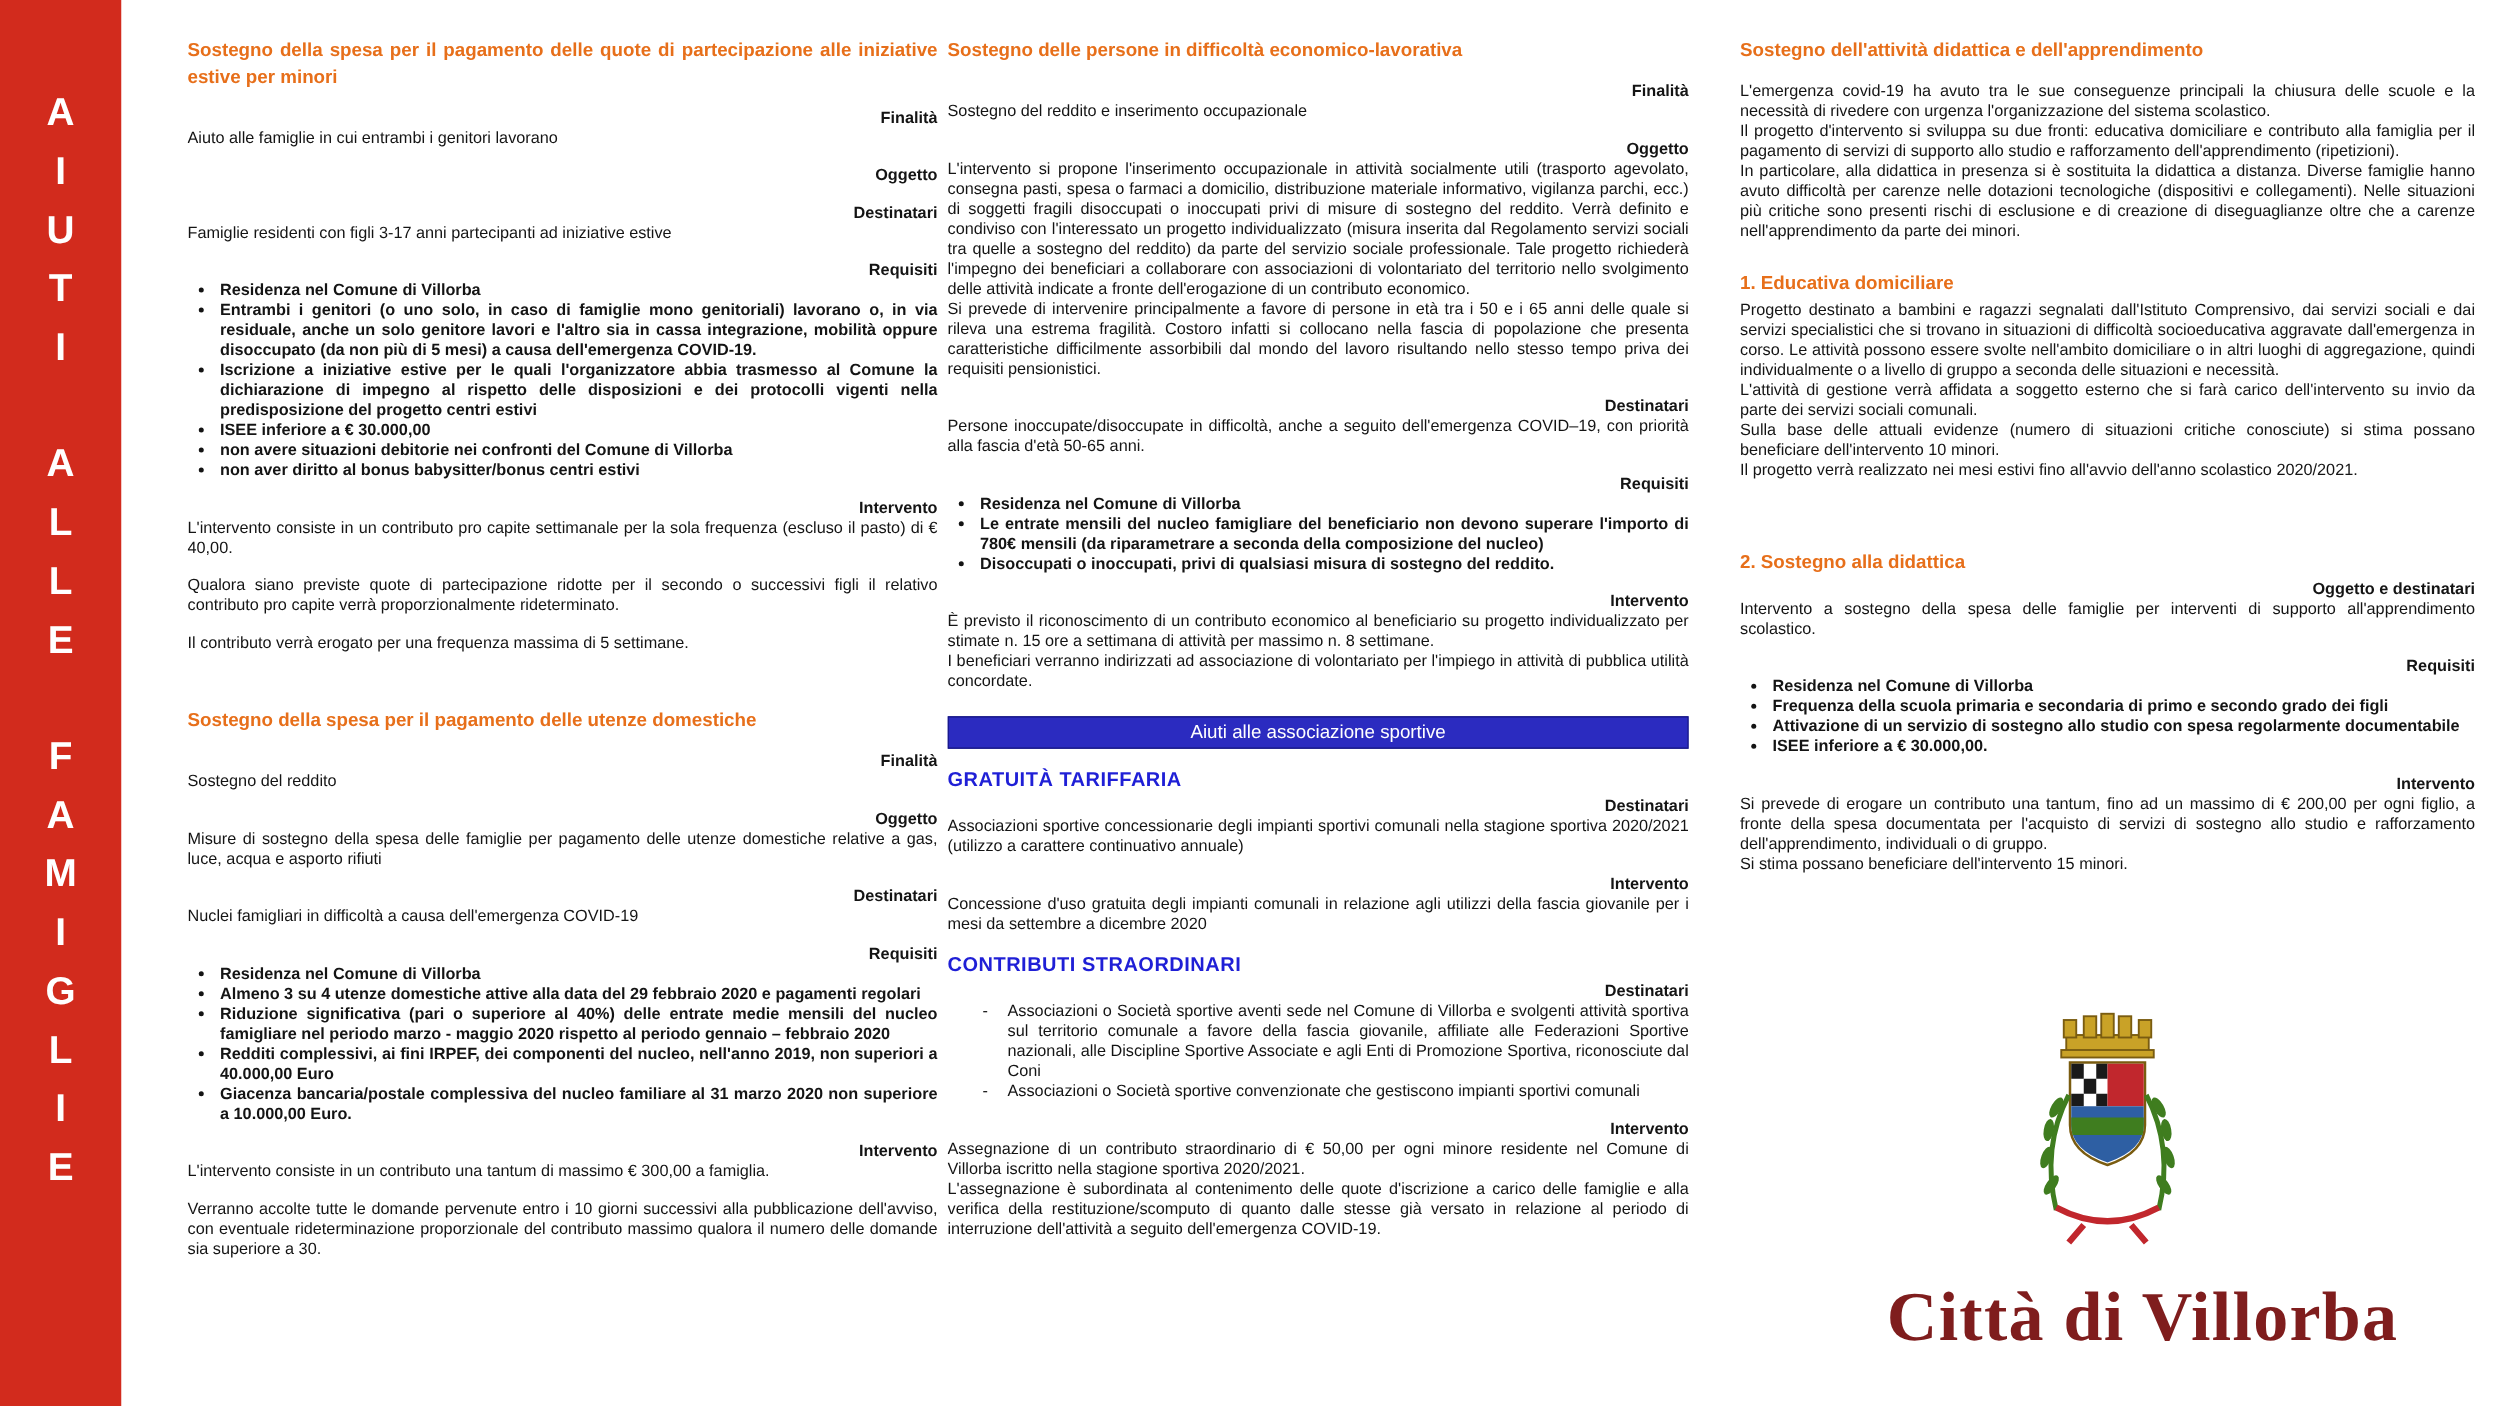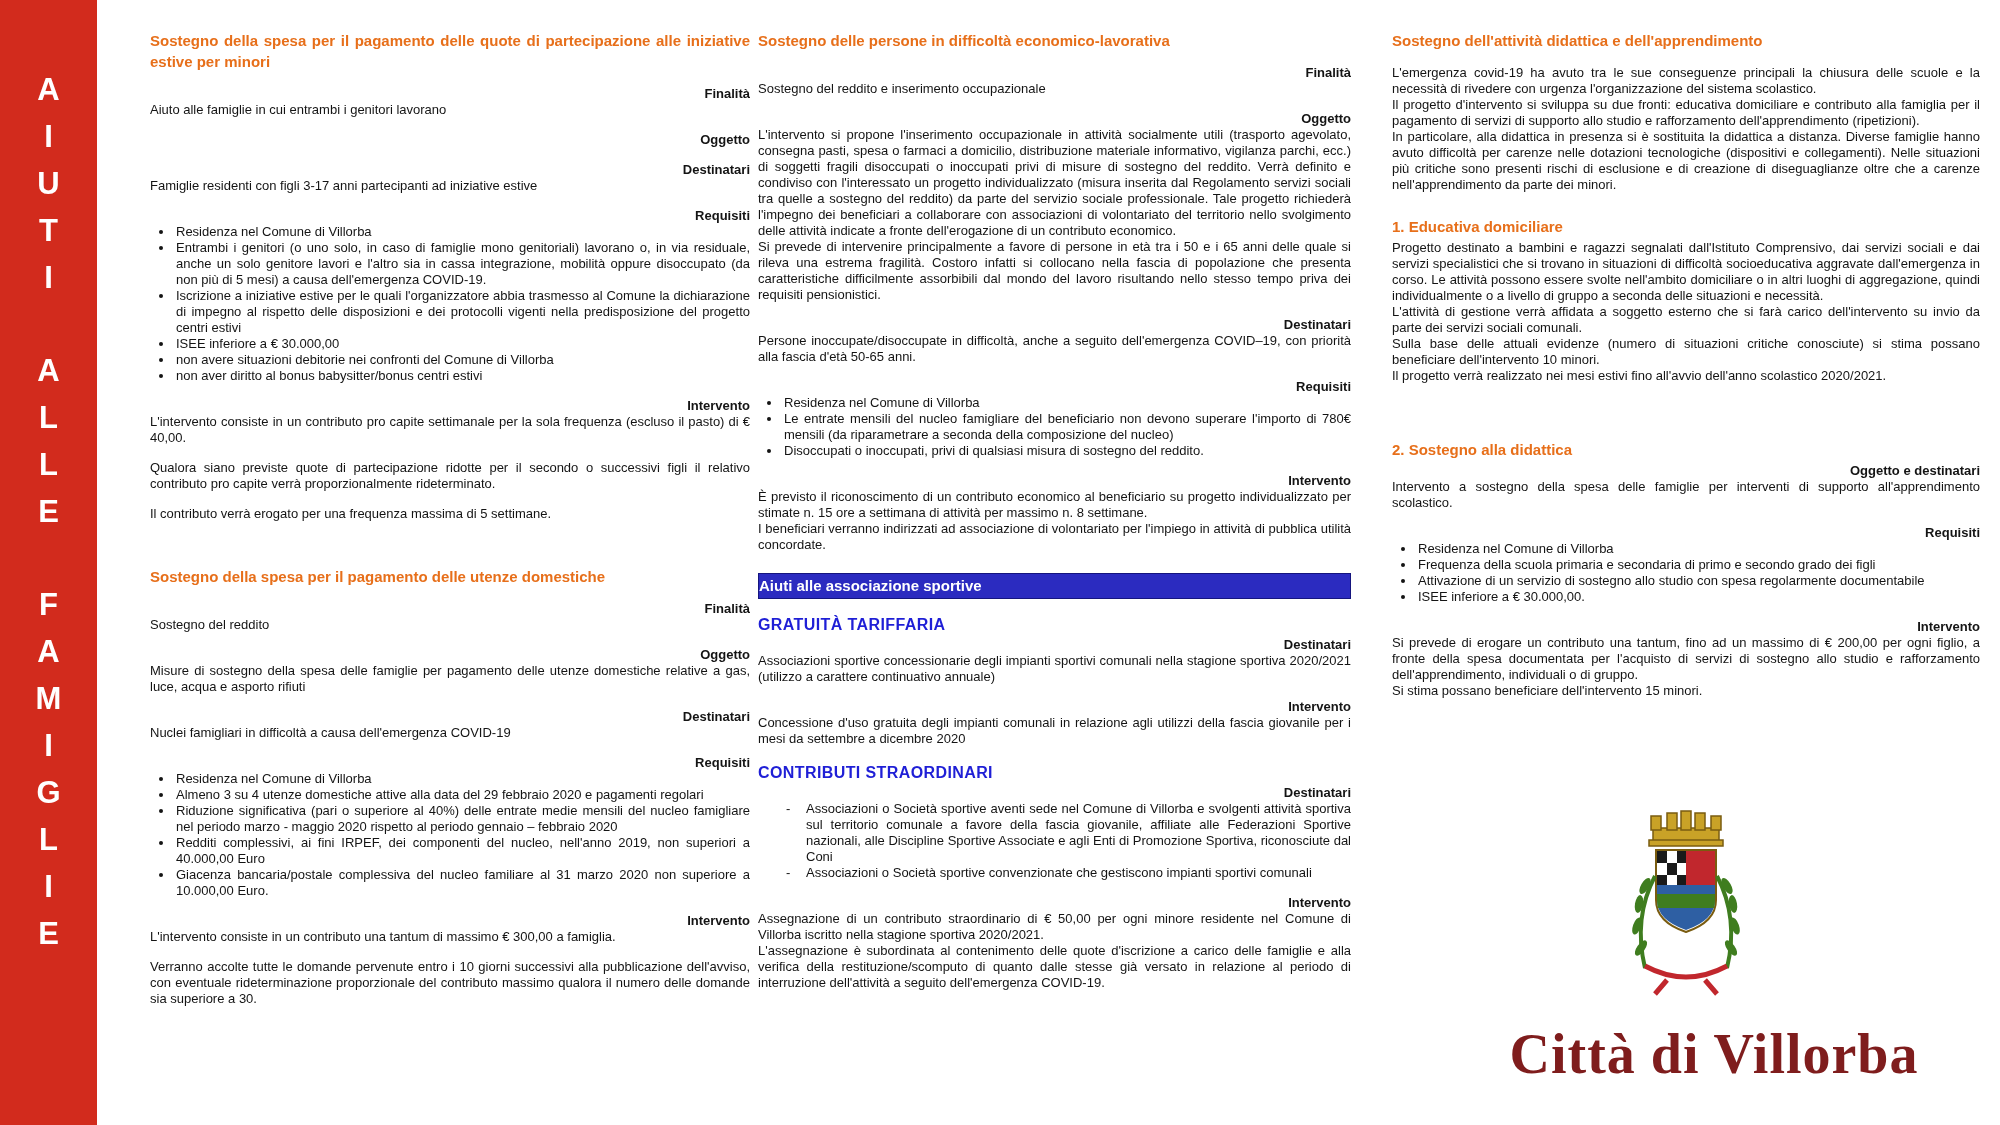--- a/index.html
+++ b/index.html
@@ -26,30 +26,30 @@
     margin:0 0 14px 0;text-align:justify;
   }
   .h-orange-sub{
     color:#E76F1A;font-weight:bold;font-size:15px;line-height:20px;
     margin:0 0 3px 0;
   }
   .label{font-weight:bold;margin-top:14px;text-align:right;}
   .label.tight{margin-top:2px;}
   .p{text-align:justify;}
   .p.gap{margin-top:14px;}
-  .blist{margin:0;padding-left:24px;}
+  .blist{margin:0;padding-left:24px;font-weight:bold;}
   .blist li{text-align:justify;padding-left:2px;}
   .dlist{margin:0 0 0 28px;}
   .drow{display:flex;}
   .dmark{flex:0 0 20px;}
   .dtext{flex:1;text-align:justify;}
   .banner{
     margin-top:20px;background:#2B2BC0;border:1px solid #15157e;
-    color:#ffffff;font-weight:bold;font-size:15px;line-height:22px;
-    padding:1px 0;
+    color:#ffffff;font-weight:normal;font-size:15px;line-height:22px;
+    text-align:center;padding:1px 0;
   }
   .h-blue{
     color:#1F1FD6;font-weight:bold;font-size:16px;line-height:20px;
     letter-spacing:.4px;margin:16px 0 0 0;
   }
   .spacer{width:100%;}
   .emblem-wrap{
     position:absolute;left:1392px;top:798px;width:588px;
     text-align:center;
   }

